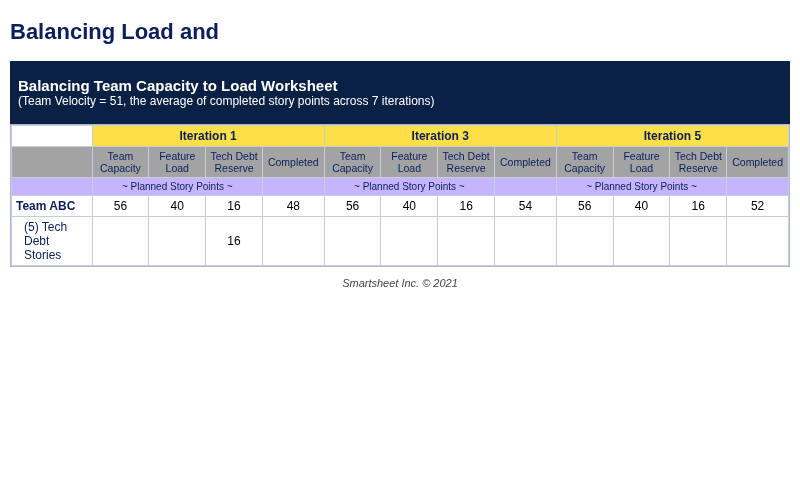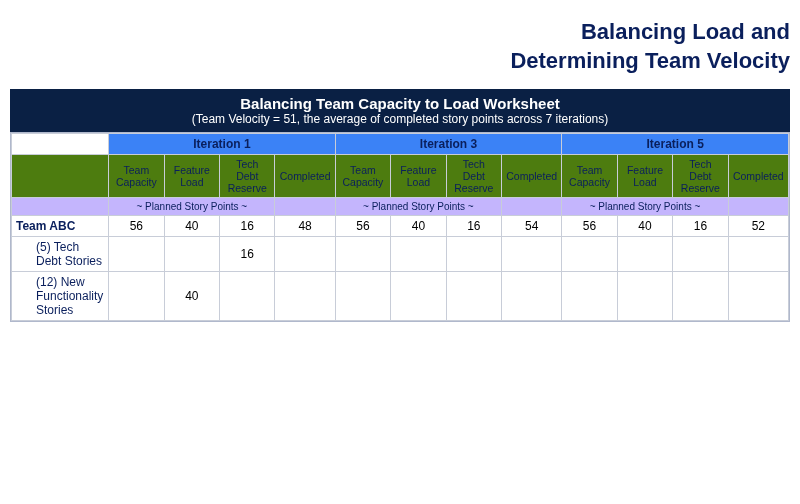--- a/index.html
+++ b/index.html
@@ -8,32 +8,31 @@
       background: #fff;
       width: 800px;
       min-height: 504px;
       overflow: hidden;
     }
     .page {
       width: 800px;
       padding: 18px 10px 10px 10px;
     }
     .main-title {
-      text-align: right;
+      text-align: left;
       font-size: 22px;
       font-weight: bold;
       color: #0a1f5c;
       line-height: 1.3;
       margin-bottom: 14px;
     }
     .worksheet-header {
       background: #0a2044;
       color: #fff;
-      text-align: center;
-      padding: 6px 8px;
+      padding: 16px 8px;
       margin-bottom: 0;
     }
     .worksheet-header .wh-title {
       font-size: 15px;
       font-weight: bold;
     }
     .worksheet-header .wh-sub {
       font-size: 12px;
       font-weight: normal;
     }
@@ -46,27 +45,27 @@
       width: 100%;
       font-size: 11px;
     }
     th, td {
       border: 1px solid #c8cdd8;
       text-align: center;
       padding: 3px 4px;
       vertical-align: middle;
     }
     .iter-header {
-      background: #3b82f6;
+      background: #fde047;
       font-weight: bold;
       font-size: 12px;
       color: #0a1f5c;
     }
     .sub-header {
-      background: #4d7c0f;
+      background: #a3a3a3;
       font-size: 10.5px;
       color: #0a1f5c;
       font-weight: normal;
     }
     .planned-row {
       background: #c4b5fd;
       font-size: 10px;
       color: #0a1f5c;
       font-style: normal;
     }
@@ -75,21 +74,21 @@
       font-weight: bold;
       font-size: 11px;
       color: #0a1f5c;
       background: #fff;
     }
     .row-label-small {
       text-align: left;
       font-size: 10.5px;
       color: #0a1f5c;
       background: #fff;
-      padding-left: 24px;
+      padding-left: 12px;
     }
     .data-row td {
       background: #fff;
       font-size: 12px;
     }
     .completed-col {
       font-weight: normal;
     }
     .footer {
       text-align: center;
@@ -99,21 +98,20 @@
       margin-top: 10px;
     }
   </style>
 </head>
 <body>
 
 <div class="page">
 
   <div class="main-title">
     <div>Balancing Load and</div>
-    <div>Determining Team Velocity</div>
   </div>
 
   <div class="worksheet-header">
     <div class="wh-title">Balancing Team Capacity to Load Worksheet</div>
     <div class="wh-sub">(Team Velocity = 51, the average of completed story points across 7 iterations)</div>
   </div>
 
   <div class="table-container">
     <table>
       <colgroup>
@@ -199,32 +197,18 @@
           <td></td>
           <td></td>
           <td></td>
           <td></td>
           <td></td>
           <td></td>
           <td></td>
           <td></td>
         </tr>
 
-        <tr class="data-row">
-          <td class="row-label-small">(12) New Functionality Stories</td>
-          <td></td>
-          <td>40</td>
-          <td></td>
-          <td></td>
-          <td></td>
-          <td></td>
-          <td></td>
-          <td></td>
-          <td></td>
-          <td></td>
-          <td></td>
-          <td></td>
-        </tr>
       </tbody>
     </table>
   </div>
 
+  <div class="footer">Smartsheet Inc. © 2021</div>
 </div>
 
 </body></html>

